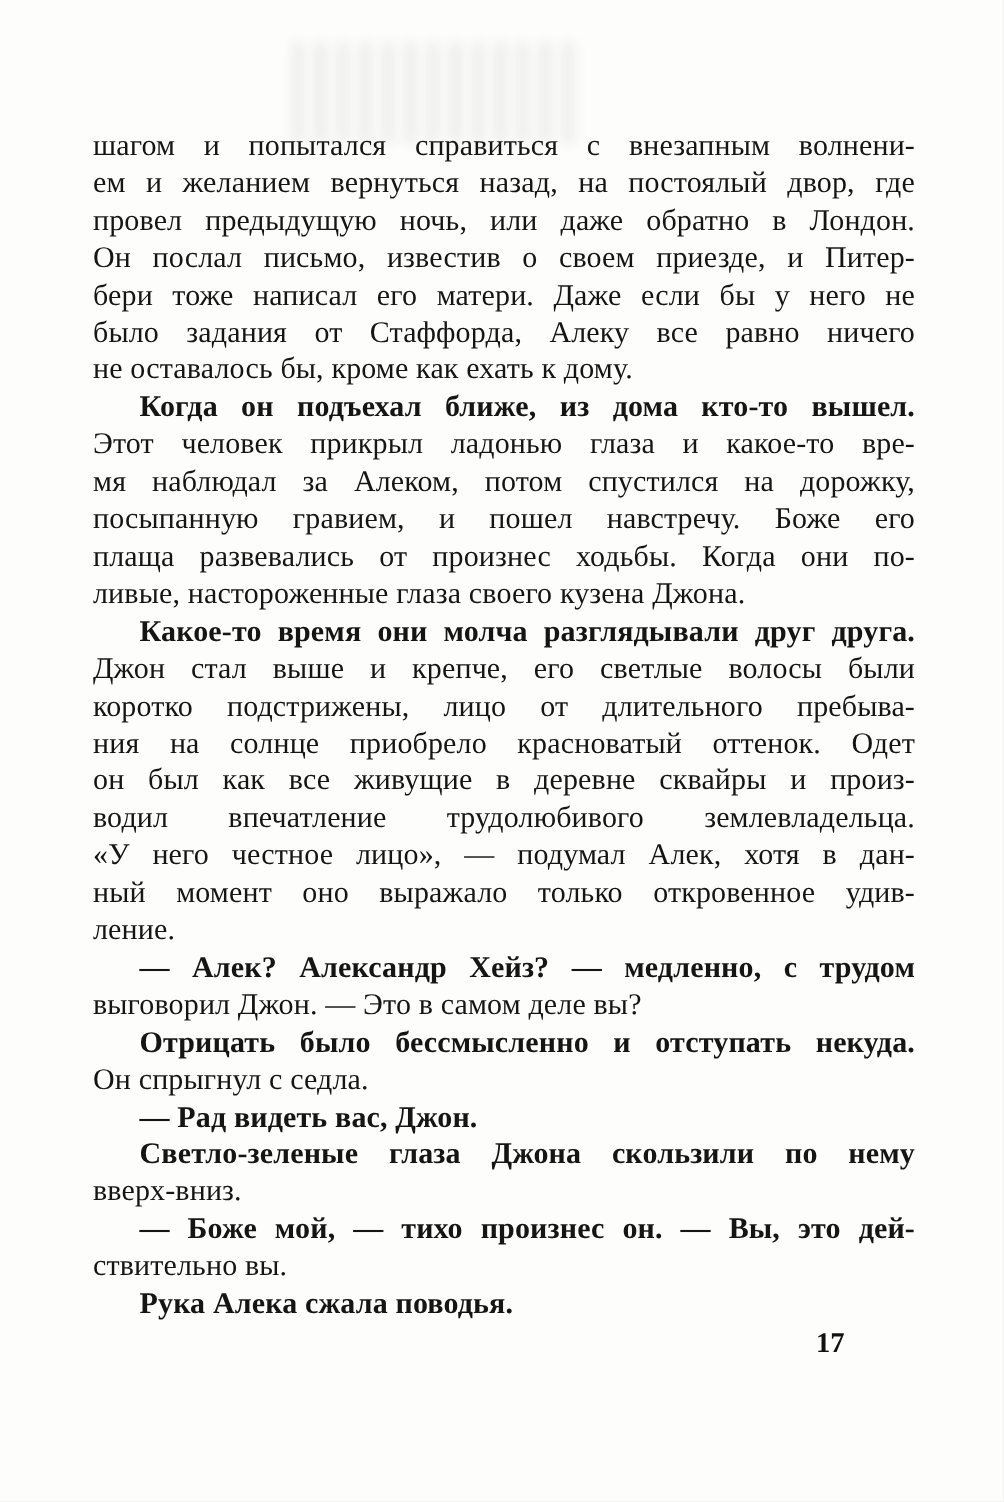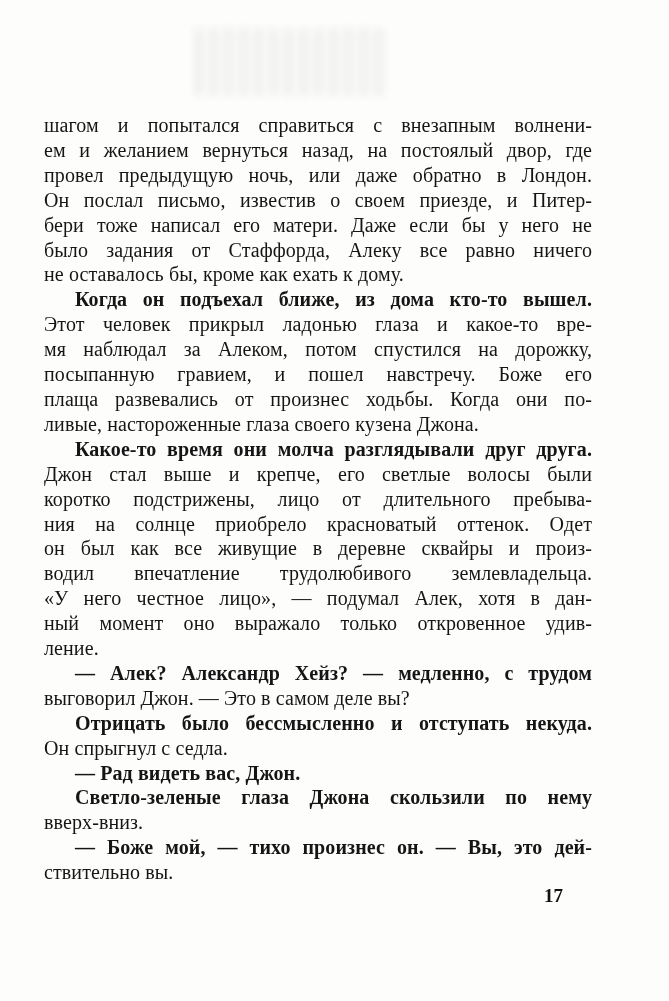--- a/index.html
+++ b/index.html
@@ -26,24 +26,23 @@
     background:
       repeating-linear-gradient(90deg,
         rgba(40,40,40,0.55) 0 7px,
         rgba(40,40,40,0.05) 7px 15px);
     filter: blur(4px);
     opacity: 0.14;
     pointer-events: none;
   }
   .text-block {
     position: absolute;
-    left: 44px;
+    left: 62px;
     top: 85px;
     width: 548px;
-    margin-top: 28px;
   }
   .line {
     font-size: 20px;
     line-height: 24.9px;
     text-align: justify;
     text-align-last: justify;
     white-space: nowrap;
     letter-spacing: 0.1px;
   }
   .line.last {
@@ -94,15 +93,16 @@
       <div class="line last">ление.</div>
       <div class="line indent">— Алек? Александр Хейз? — медленно, с трудом</div>
       <div class="line last">выговорил Джон. — Это в самом деле вы?</div>
       <div class="line indent">Отрицать было бессмысленно и отступать некуда.</div>
       <div class="line last">Он спрыгнул с седла.</div>
       <div class="line indent last">— Рад видеть вас, Джон.</div>
       <div class="line indent">Светло-зеленые глаза Джона скользили по нему</div>
       <div class="line last">вверх-вниз.</div>
       <div class="line indent">— Боже мой, — тихо произнес он. — Вы, это дей-</div>
       <div class="line last">ствительно вы.</div>
+      <div class="line indent last">Рука Алека сжала поводья.</div>
     </div>
   <div class="page-number">17</div>
 </div>
 
 </body></html>

